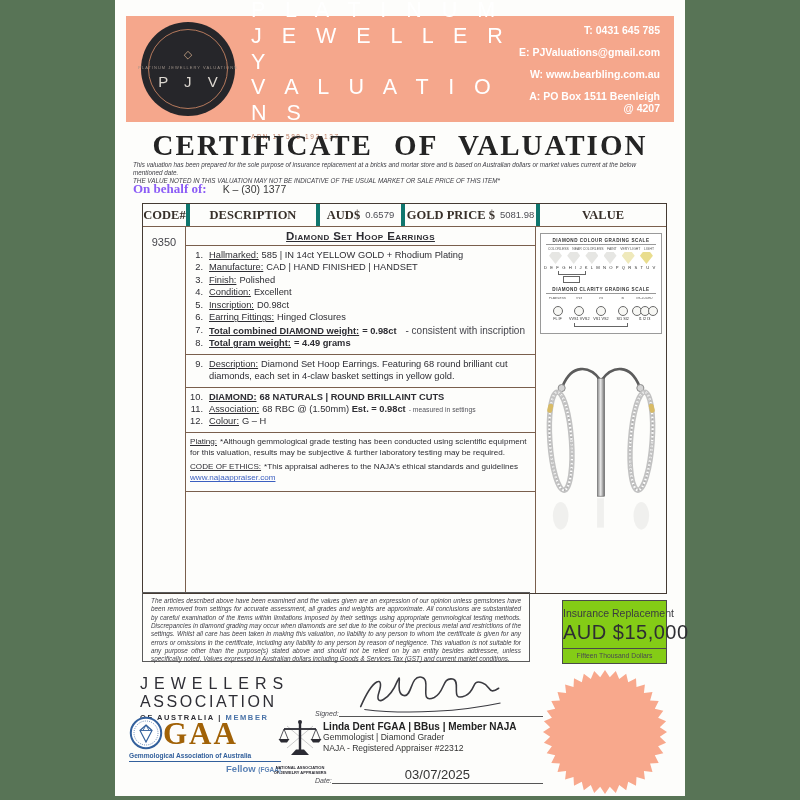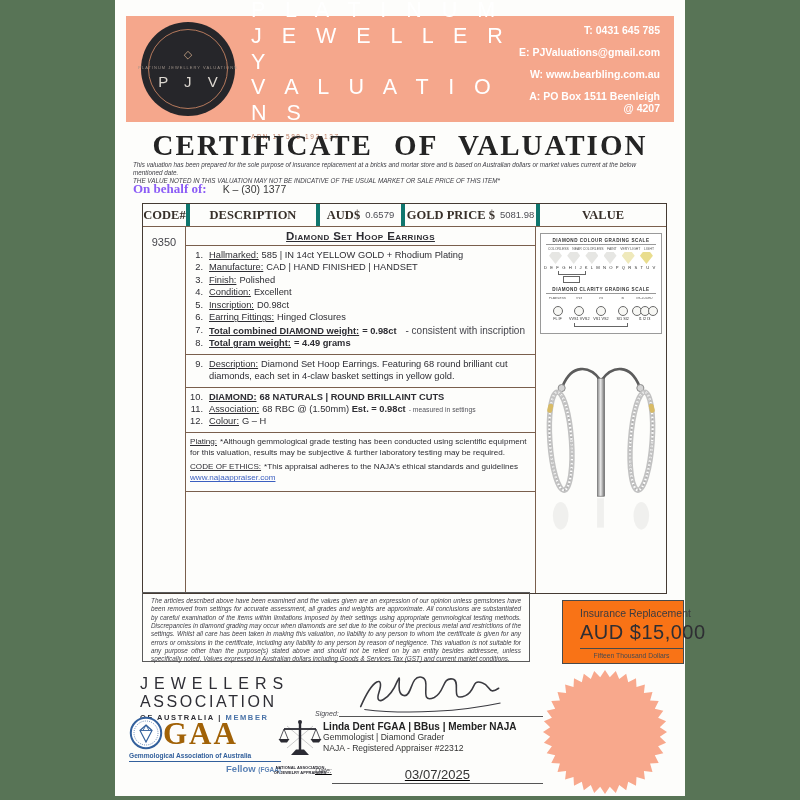--- a/index.html
+++ b/index.html
@@ -66,21 +66,21 @@
   .c-top{font-size:3.2px;color:#555;height:8px;text-align:center;line-height:1.2;overflow:hidden;}
   .dots{display:flex;align-items:center;height:11px;}
   .dot{width:8px;height:8px;border:1px solid #6a6a6a;border-radius:50%;background:#f7f7f4;}
   .dots .dot + .dot{margin-left:-2px;}
   .c-val{font-size:3.8px;color:#333;margin-top:1px;white-space:nowrap;}
   .bracket2{height:3px;border:1px solid #666;border-top:none;width:52px;margin:2px auto 0;}
   .photo{margin-top:24px;}
 
   
   .disc-box{position:absolute;left:27px;top:592px;width:388px;height:70px;border:1px solid #5a5a5a;padding:4px 8px;box-sizing:border-box;font-style:italic;font-size:6.4px;line-height:1.3;color:#3e3e46;text-align:justify;}
-  .ins-box{position:absolute;left:447px;top:600px;width:103px;border:1.5px solid #4a4a4a;background:#f97316;padding-left:17px;}
+  .ins-box{position:absolute;left:447px;top:600px;width:103px;border:1.5px solid #4a4a4a;background:#84cc16;}
   .ins-title{text-align:center;font-size:10.5px;color:#3b3b40;padding:6px 0 2px;white-space:nowrap;}
   .ins-amount{text-align:center;font-size:20px;color:#2e2e33;letter-spacing:.5px;padding-bottom:4px;white-space:nowrap;}
   .ins-words{border-top:1px solid #4a4a4a;text-align:center;font-size:6.8px;color:#4a4a50;padding:3px 0 4px;white-space:nowrap;}
 
   
   .jaa{position:absolute;left:25px;top:675px;color:#2e2e35;}
   .jaa-l1{font-size:16px;letter-spacing:6px;}
   .jaa-l2{font-size:16px;letter-spacing:2.6px;}
   .jaa-l3{font-size:7.5px;font-weight:bold;letter-spacing:1.6px;margin-top:2px;}
   .jaa-member{color:#4a73a8;}
@@ -93,21 +93,21 @@
   .gaa-fellow .sfx{font-size:6.5px;font-weight:bold;color:#5b82b5;}
   .naja{position:absolute;left:158px;top:718px;width:54px;text-align:center;color:#2b2b33;}
   .naja-cap{font-size:4px;font-weight:bold;line-height:1.3;margin-top:1px;}
   .sig{position:absolute;left:200px;top:668px;width:228px;}
   .sig svg{display:block;margin-left:34px;}
   .signed-row{display:flex;align-items:flex-end;margin-top:-4px;}
   .signed-lbl{font-size:7px;font-style:italic;color:#4a4a50;flex:none;}
   .sig-line{flex:1;border-bottom:1.5px solid #555;height:4px;}
   .sig-name{font-size:10px;font-weight:bold;color:#222;margin:4px 0 0 8px;white-space:nowrap;}
   .sig-role{font-size:8.6px;color:#333;margin-left:8px;line-height:1.32;}
-  .date-row{display:flex;margin-top:12px;text-decoration:underline;}
+  .date-row{display:flex;align-items:flex-end;margin-top:12px;}
   .date-lbl{font-size:7px;font-style:italic;color:#4a4a50;flex:none;}
   .date-line{flex:1;border-bottom:1.5px solid #555;text-align:center;font-size:13px;color:#333;padding-bottom:1px;}
   .seal{position:absolute;left:427px;top:669px;width:126px;height:126px;}
 </style>
 </head>
 <body>
 
 <div class="page">
 
   <div class="band">

